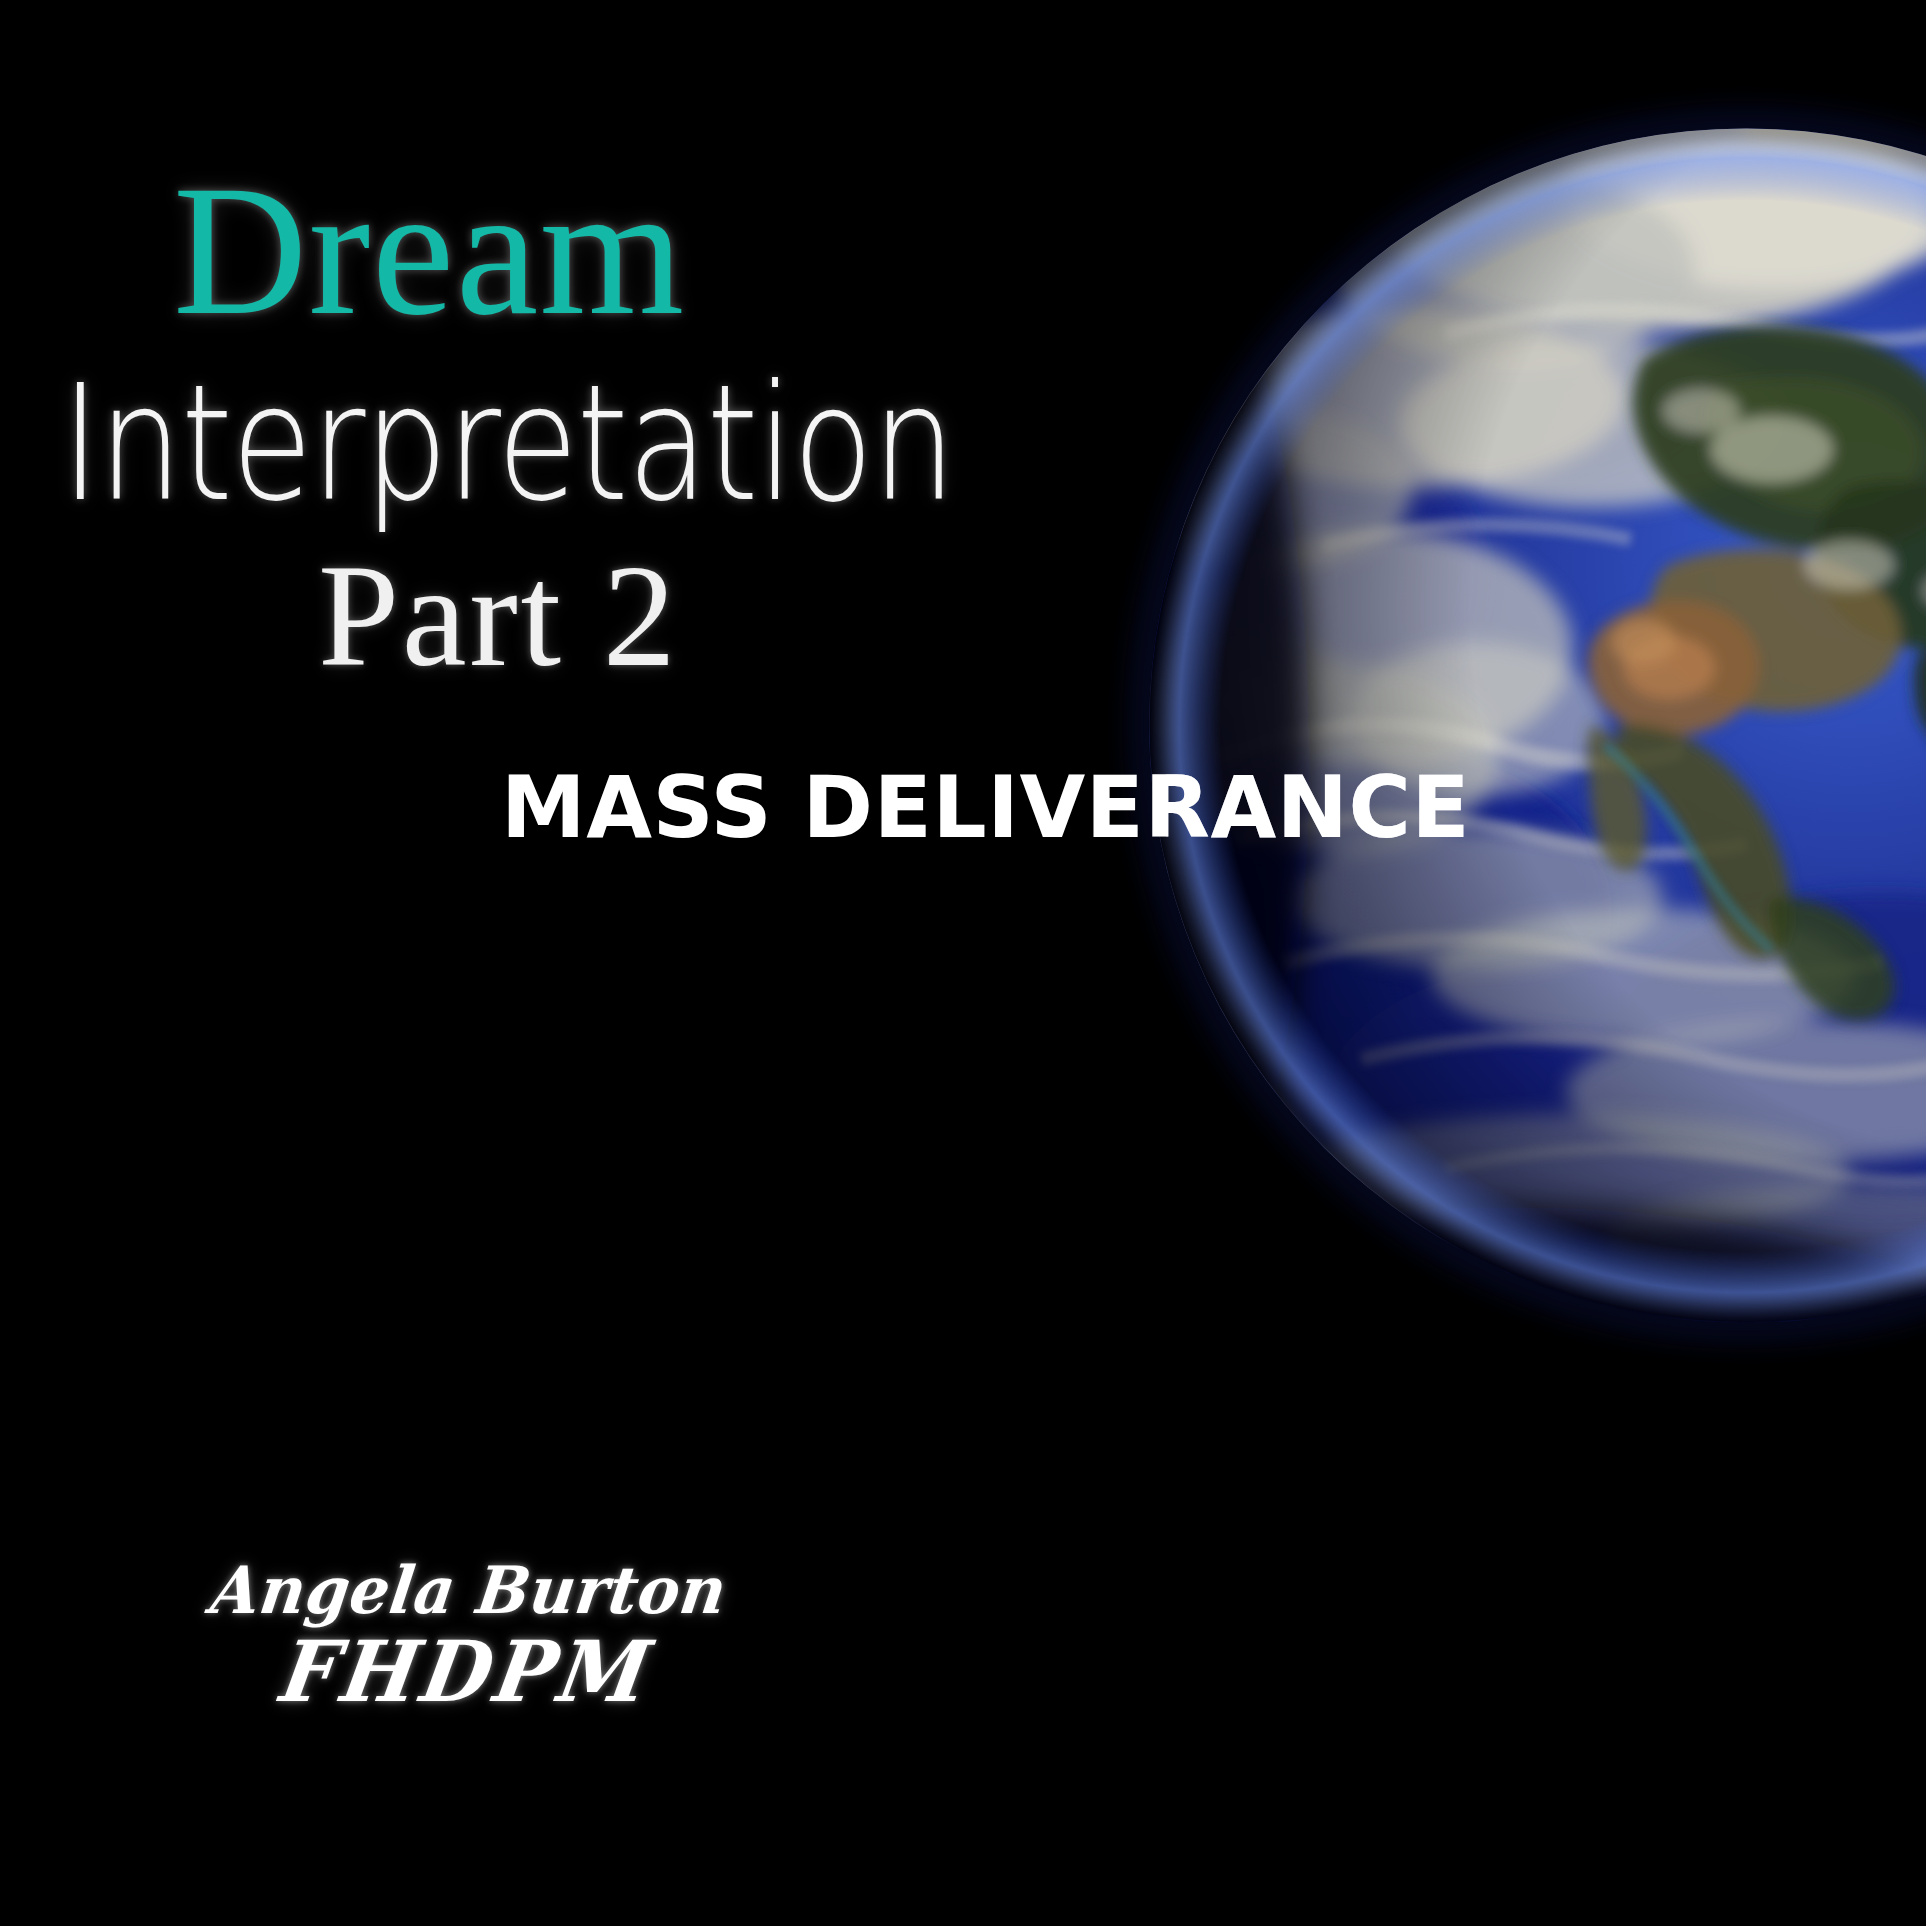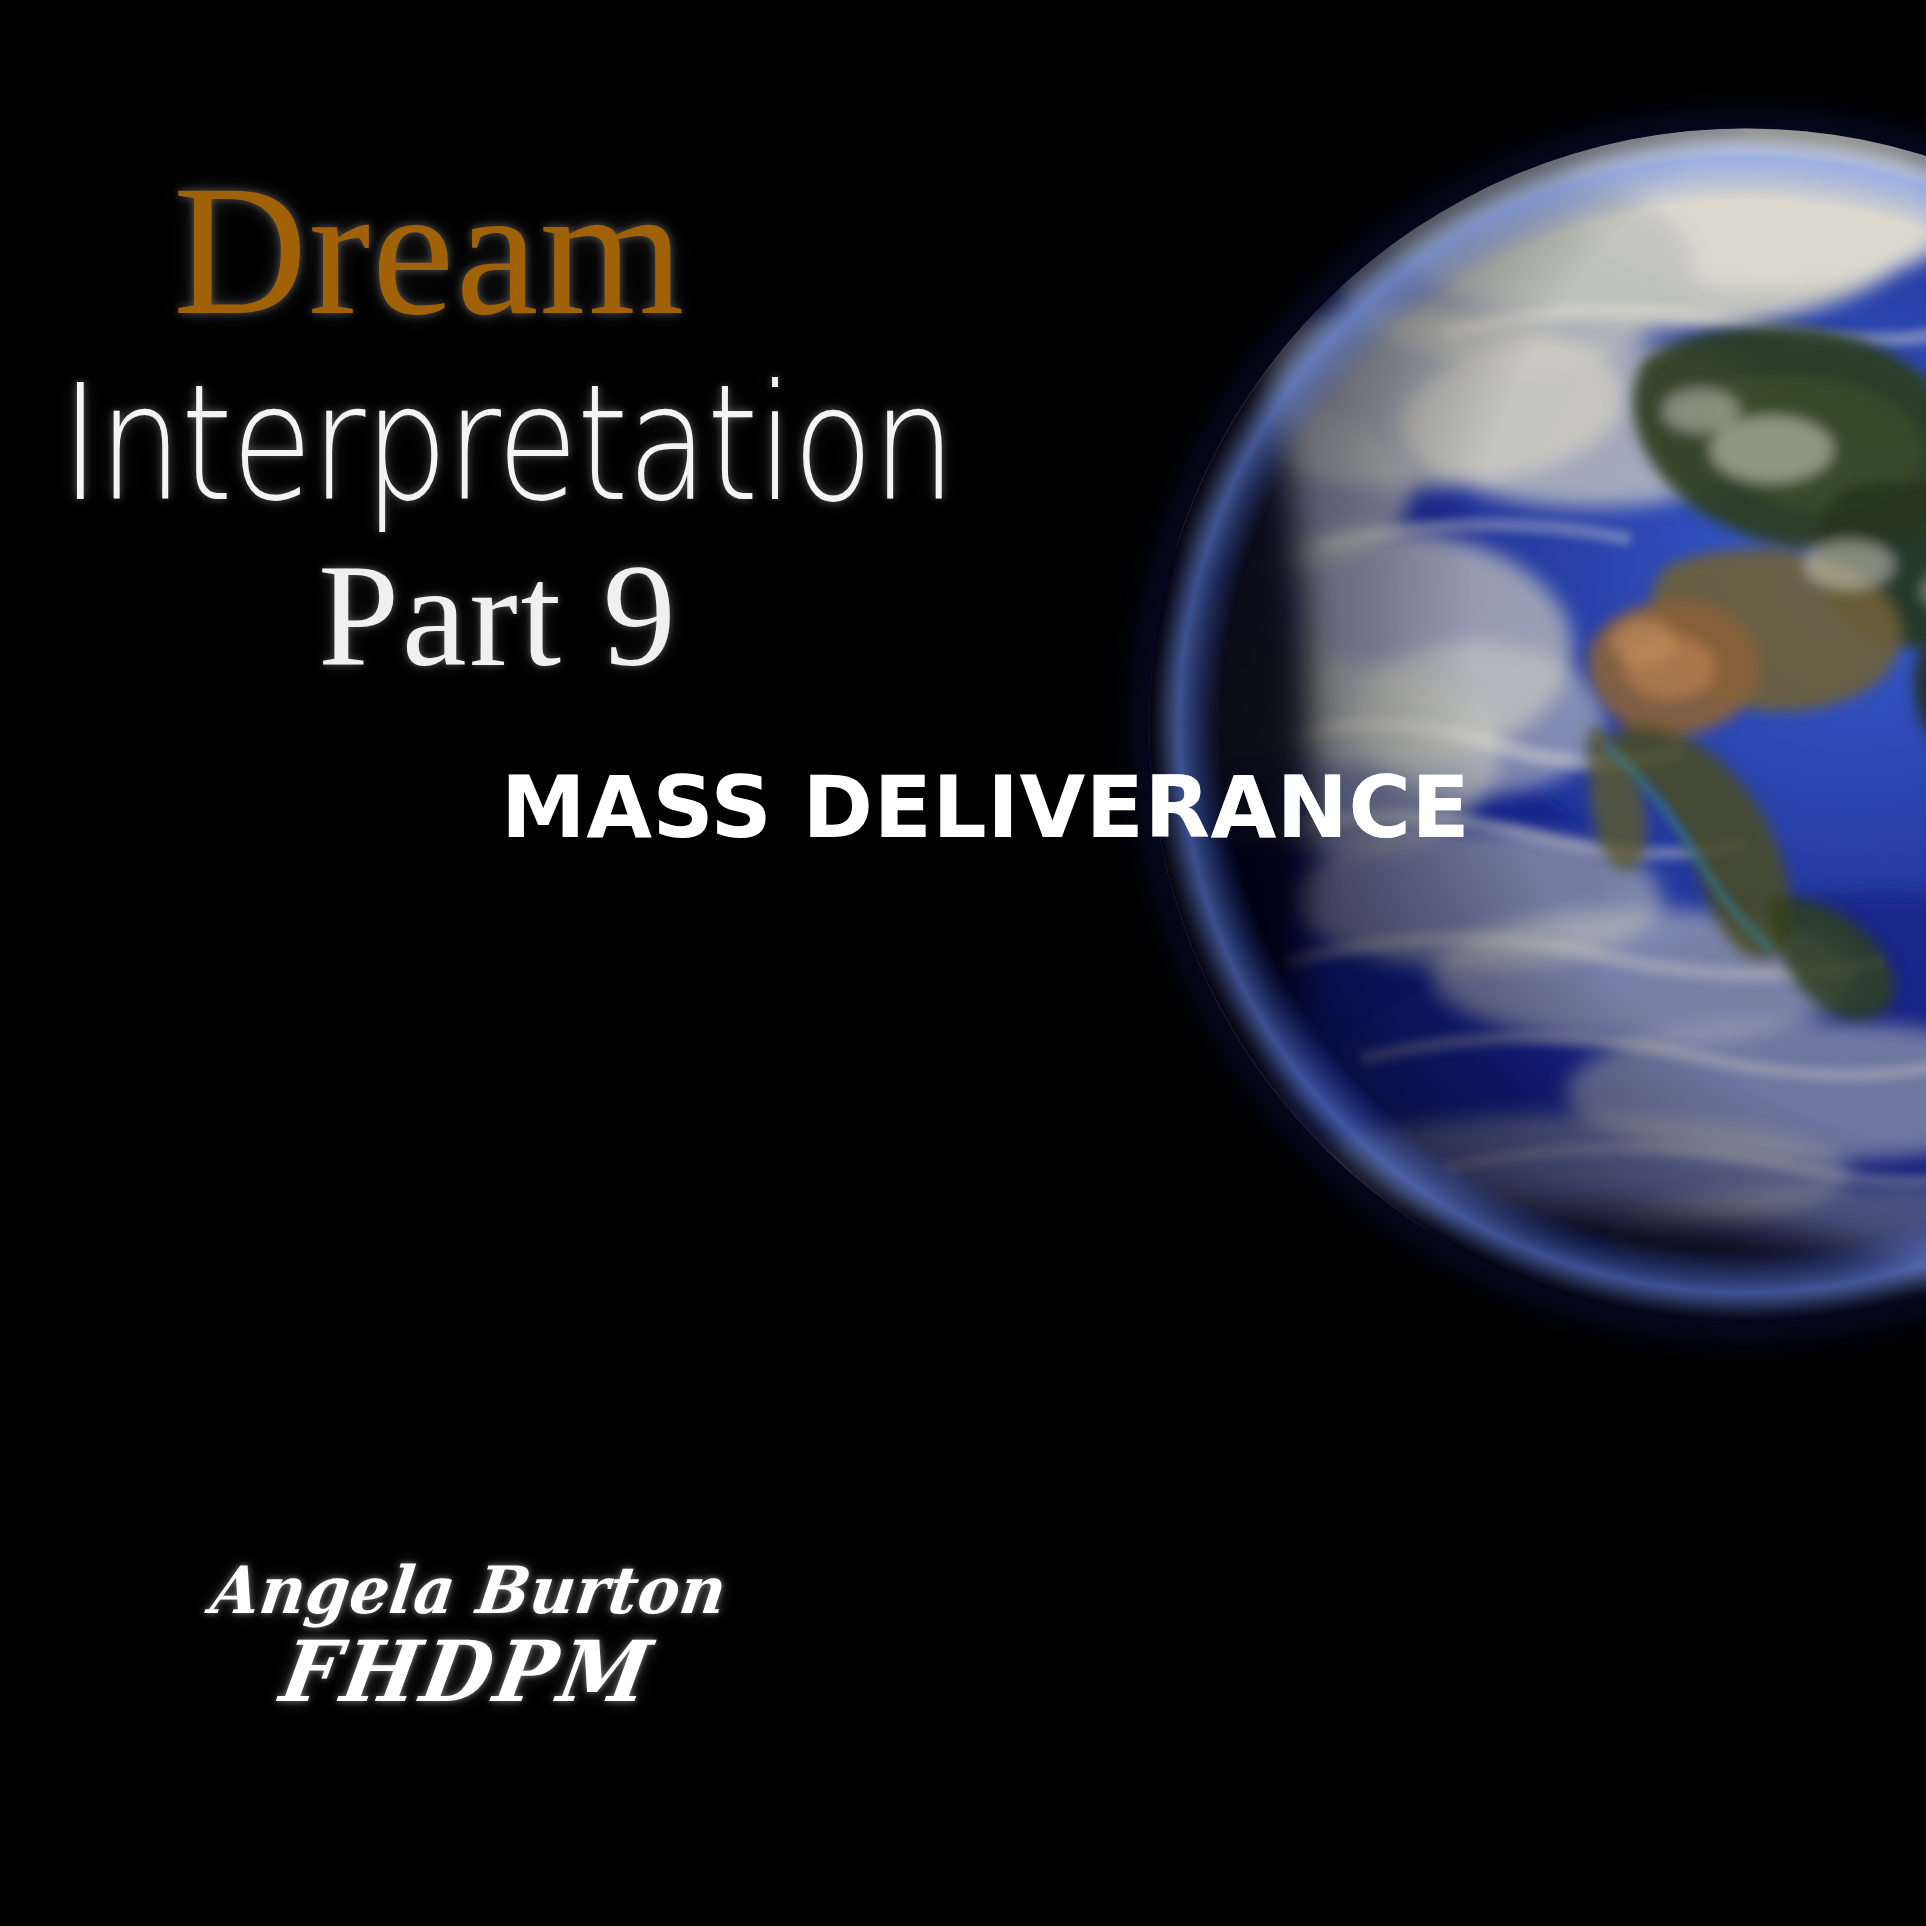--- a/index.html
+++ b/index.html
@@ -37,21 +37,21 @@
 
   .line-dream {
     position: absolute;
     left: 173px;
     top: 157px;
     font-family: "Liberation Serif", serif;
     font-weight: 400;
     font-size: 186px;
     line-height: 1;
     letter-spacing: 1.3px;
-    color: #a16207;
+    color: #14b8a6;
     text-shadow: 0 0 9px rgba(255,255,255,0.30),
                  0 0 22px rgba(255,255,255,0.14);
     white-space: nowrap;
   }
 
   .line-interpretation {
     position: absolute;
     left: 61px;
     top: 363px;
     font-family: "DejaVu Sans", sans-serif;
@@ -337,21 +337,21 @@
 
       <circle cx="2720" cy="1130" r="930" fill="url(#limbGlow)"></circle>
 
       <circle cx="2720" cy="1130" r="928" fill="none" stroke="#000000" stroke-width="22" opacity="0.55" filter="url(#blurSoft)"></circle>
     </svg>
   </div>
 
   <div id="title-block">
     <div class="line-dream">Dream</div>
     <div class="line-interpretation">Interpretation</div>
-    <div class="line-part">Part 9</div>
+    <div class="line-part">Part 2</div>
   </div>
 
   <div id="subtitle-wrap">
     <span class="subtitle-text">MASS DELIVERANCE</span>
   </div>
   <div id="subtitle-overlay">
     <span class="subtitle-text">MASS DELIVERANCE</span>
   </div>
 
   <div id="signature">

